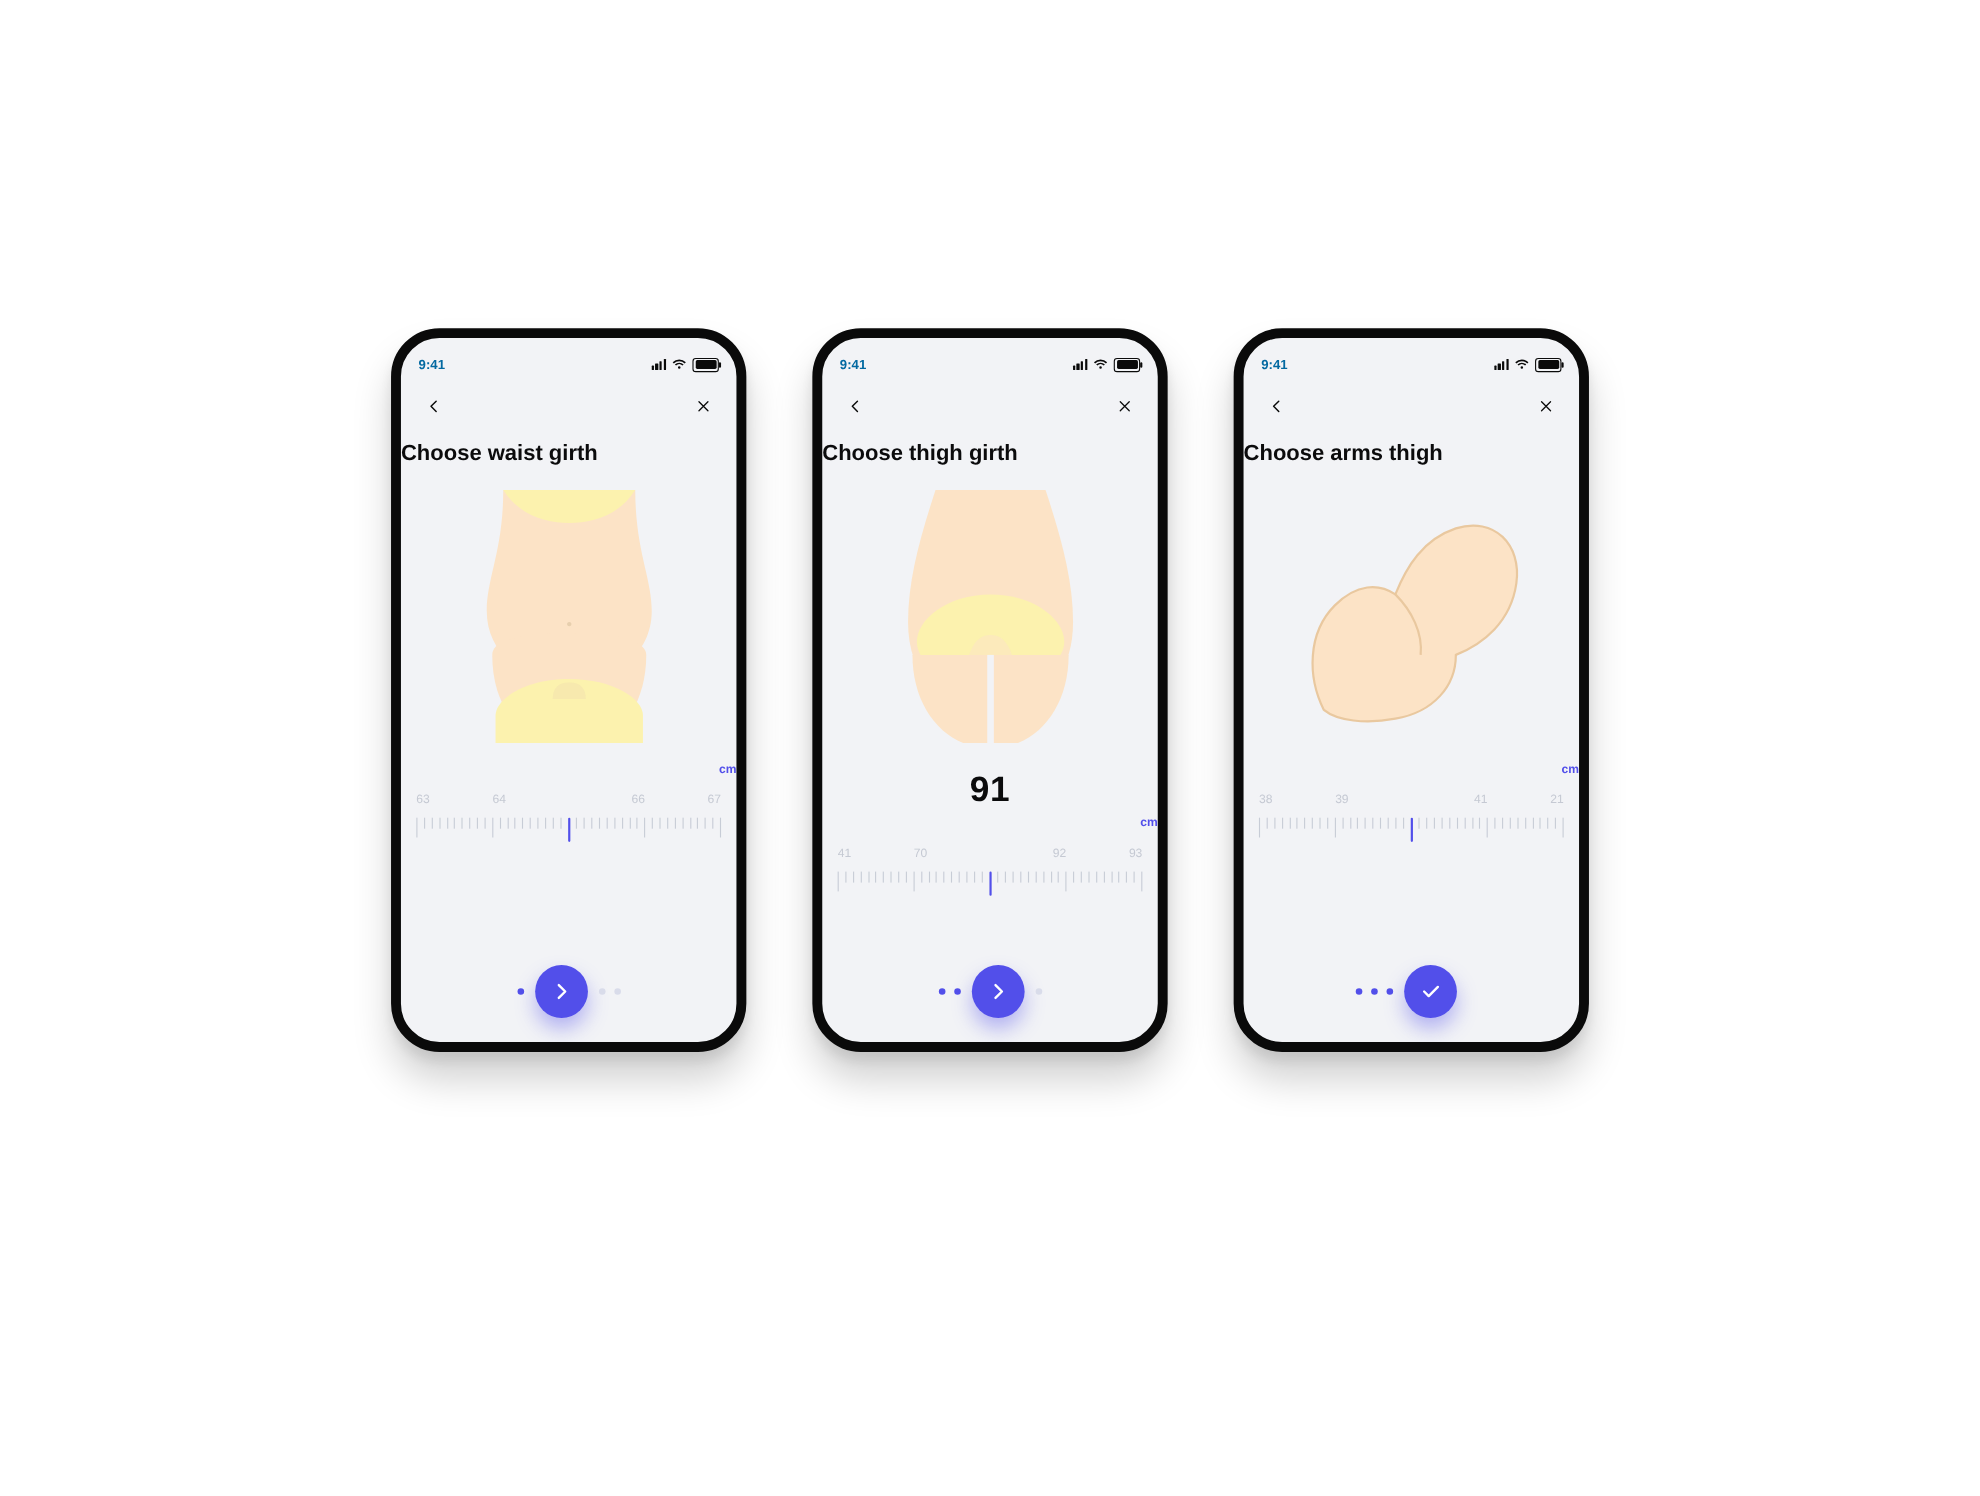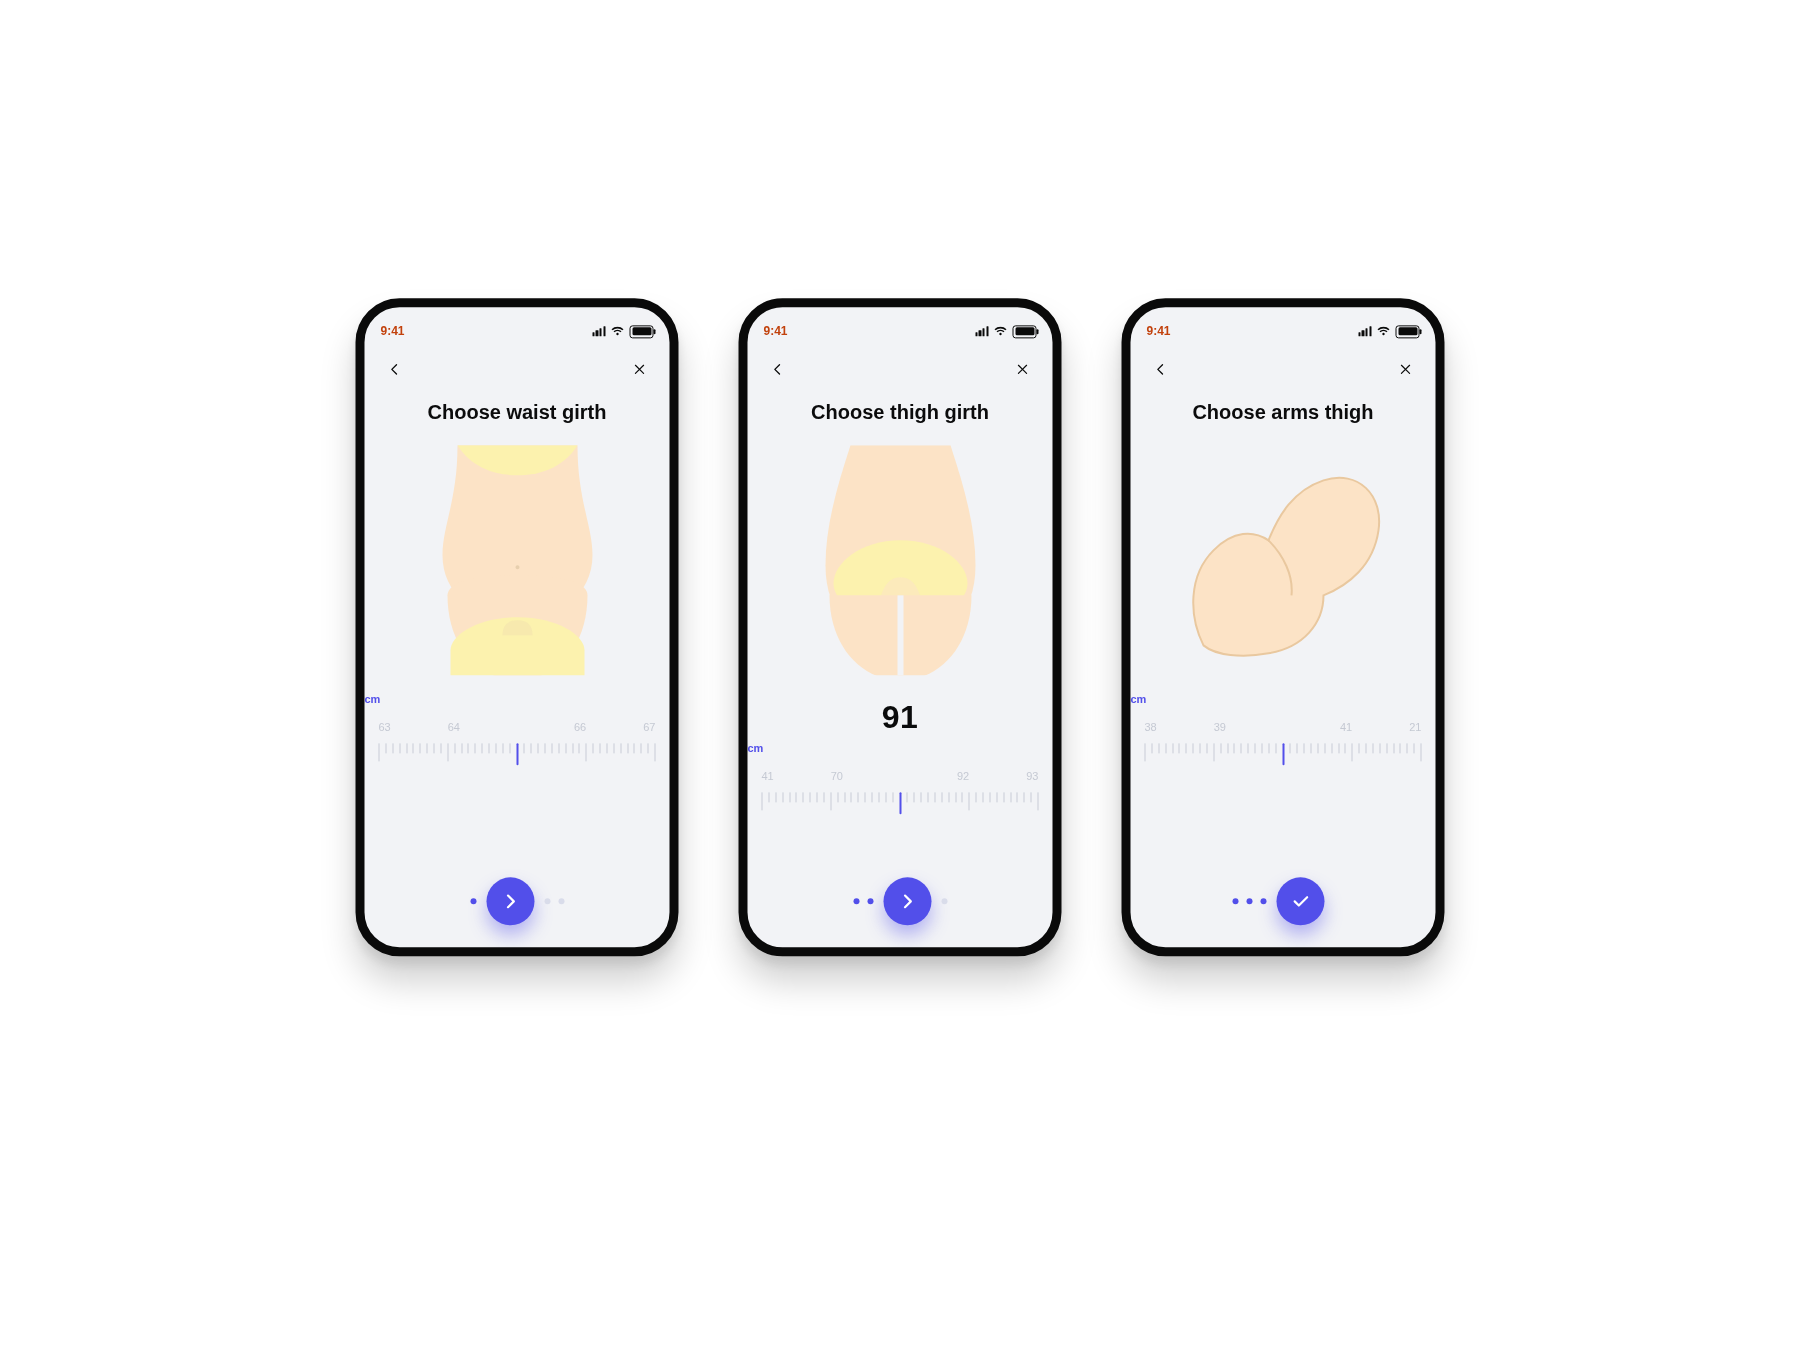--- a/index.html
+++ b/index.html
@@ -31,53 +31,53 @@
       0 8px 10px rgba(0,0,0,.08);
     border:9px solid #0a0a0a;
     position:relative;
     overflow:hidden;
   }
   
   .statusbar{
     display:flex;justify-content:space-between;align-items:center;
     padding:10px 16px 0 16px;height:28px;
   }
-  .time{font-weight:600;font-size:12px;color:#c2410c}
+  .time{font-weight:600;font-size:12px;color:#0369a1}
   .status-icons{display:flex;align-items:center;gap:5px}
   .bars{display:flex;align-items:flex-end;gap:1.5px}
   .bars span{width:2.2px;background:#0a0a0a;border-radius:.5px}
   .bars span:nth-child(1){height:4px}.bars span:nth-child(2){height:6px}
   .bars span:nth-child(3){height:8px}.bars span:nth-child(4){height:10px}
   .wifi{width:14px;height:10px;position:relative}
   .wifi svg{display:block}
   .battery{width:22px;height:11px;border:1.2px solid #0a0a0a;border-radius:3px;position:relative}
   .battery::after{content:"";position:absolute;right:-3px;top:3px;width:2px;height:5px;background:#0a0a0a;border-radius:1px}
   .battery .fill{position:absolute;inset:1.5px;background:#0a0a0a;border-radius:1.5px}
   
   .nav{
     display:flex;justify-content:space-between;align-items:center;
     padding:10px 16px 0 16px;
   }
   .icon-btn{width:28px;height:28px;display:flex;align-items:center;justify-content:center;border-radius:50%}
   .icon-btn svg{display:block}
   .title{
-    text-align:center;font-weight:700;font-size:20px;margin:18px 0 8px;
+    font-weight:700;font-size:20px;margin:18px 0 8px;
   }
   
   .ill{
     height:255px;position:relative;
     display:flex;align-items:center;justify-content:center;
   }
   .ill svg{display:block}
   
   .value{
     text-align:center;font-weight:800;font-size:32px;letter-spacing:.5px;margin-top:12px;
   }
   .unit{
-    text-align:left;margin-top:6px;font-size:11px;color:var(--accent);font-weight:700;
+    text-align:right;margin-top:6px;font-size:11px;color:var(--accent);font-weight:700;
   }
   
   .ruler{height:42px;position:relative;margin-top:18px}
   .ruler .labels{position:absolute;left:0;right:0;top:-2px;display:flex;justify-content:space-between;padding:0 14px;color:#c5c9d3;font-size:11px}
   .ruler .labels span.mid{opacity:0}
   .ticks{position:absolute;left:0;right:0;bottom:0;height:22px;display:flex;justify-content:space-between;padding:0 14px}
   .ticks i{width:1px;background:var(--tick)}
   .ticks i.small{height:10px}
   .ticks i.big{height:18px}
   .ticks i.center{background:var(--accent);height:22px;width:2px;border-radius:1px}

